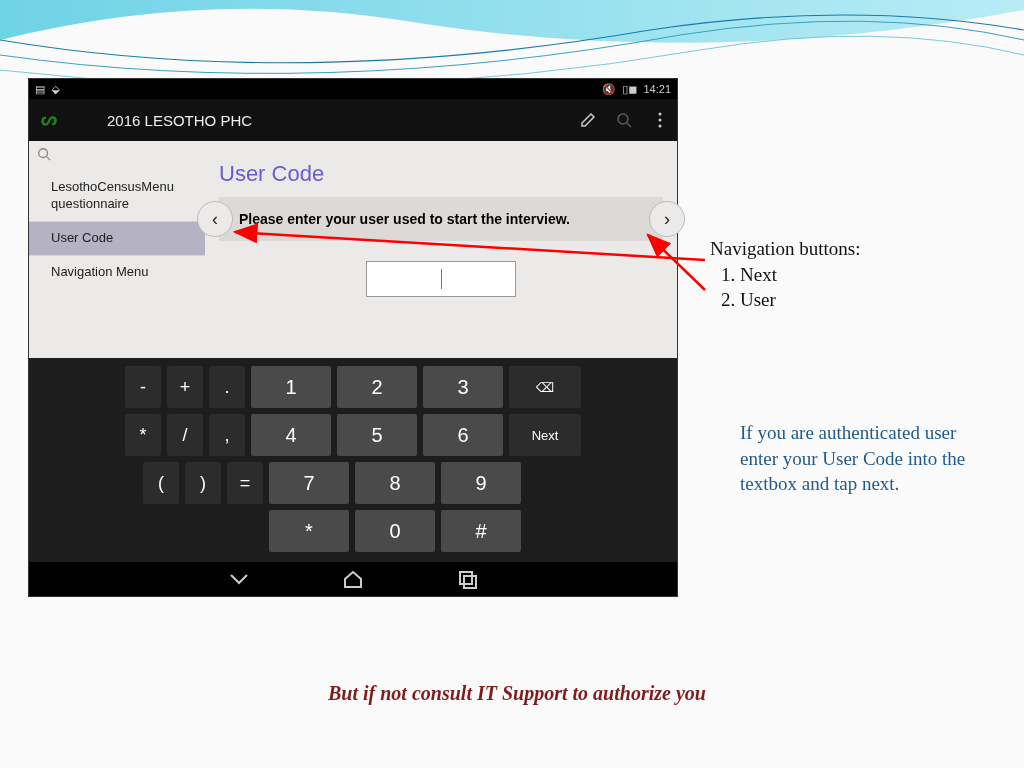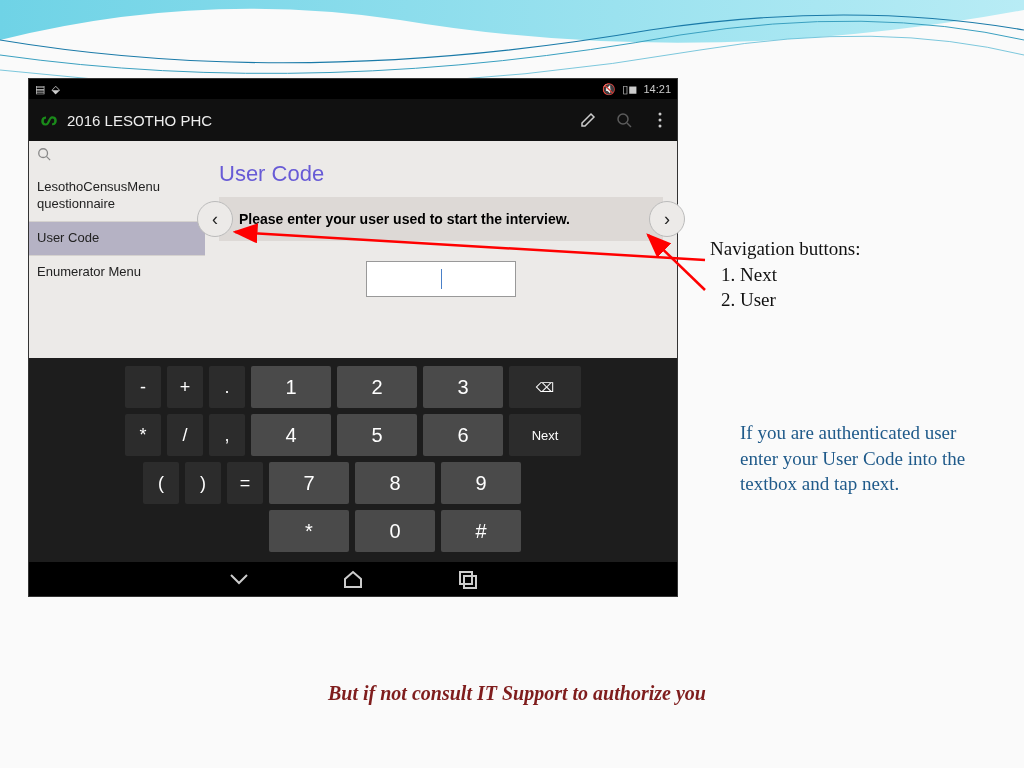--- a/index.html
+++ b/index.html
@@ -53,38 +53,38 @@
     font-family: Arial, sans-serif;
   }
   .app-logo {
     width: 24px; height: 24px;
     font-weight: bold;
     color: #1a8a1a;
     font-size: 18px;
     margin-right: 6px;
     text-align: center;
   }
-  .app-title { font-size: 15px; flex: 1; color: #eee; }
+  .app-title { font-size: 15px; flex: 1; color: #eee; margin-left: 40px; }
   .app-actions { display: flex; gap: 18px; align-items: center; color: #bbb; }
   .app-action { width: 18px; height: 18px; display: flex; align-items: center; justify-content: center; cursor: pointer; }
 
   .maincontent {
     height: 217px;
     background: #eceae8;
     display: flex;
     font-family: Arial, sans-serif;
   }
   .sidebar {
     width: 176px;
     background: #eceae8;
     font-size: 13px;
     color: #222;
   }
   .sb-search { padding: 6px 8px; color: #888; font-size: 16px; }
-  .sb-item { padding: 8px 8px; line-height: 1.3; }
+  .sb-item { padding: 8px 22px; line-height: 1.3; }
   .sb-item.selected { background: #b5b2c4; }
   .sb-item + .sb-item { border-top: 1px solid #d5d2cf; }
 
   .mainpane {
     flex: 1;
     position: relative;
     padding: 20px 14px 0 14px;
   }
   .section-title {
     color: #685bd6;
@@ -250,21 +250,21 @@
     <div class="maincontent">
       <div class="sidebar">
         <div class="sb-search">
           <svg width="14" height="14" viewBox="0 0 16 16">
               <circle cx="7" cy="7" r="5" fill="none" stroke="#888" stroke-width="1.5"></circle>
               <line x1="11" y1="11" x2="15" y2="15" stroke="#888" stroke-width="1.5"></line>
             </svg>
         </div>
         <div class="sb-item">LesothoCensusMenu questionnaire</div>
         <div class="sb-item selected">User Code</div>
-        <div class="sb-item">Enumerator Menu</div>
+        <div class="sb-item">Navigation Menu</div>
       </div>
 
       <div class="mainpane">
         <div class="section-title">User Code</div>
         <div class="prompt-row">
           <div class="nav-circle nav-back">‹</div>
           <div class="prompt-box">Please enter your user used to start the interview.</div>
           <div class="nav-circle nav-next">›</div>
         </div>
         <div class="input-box">

